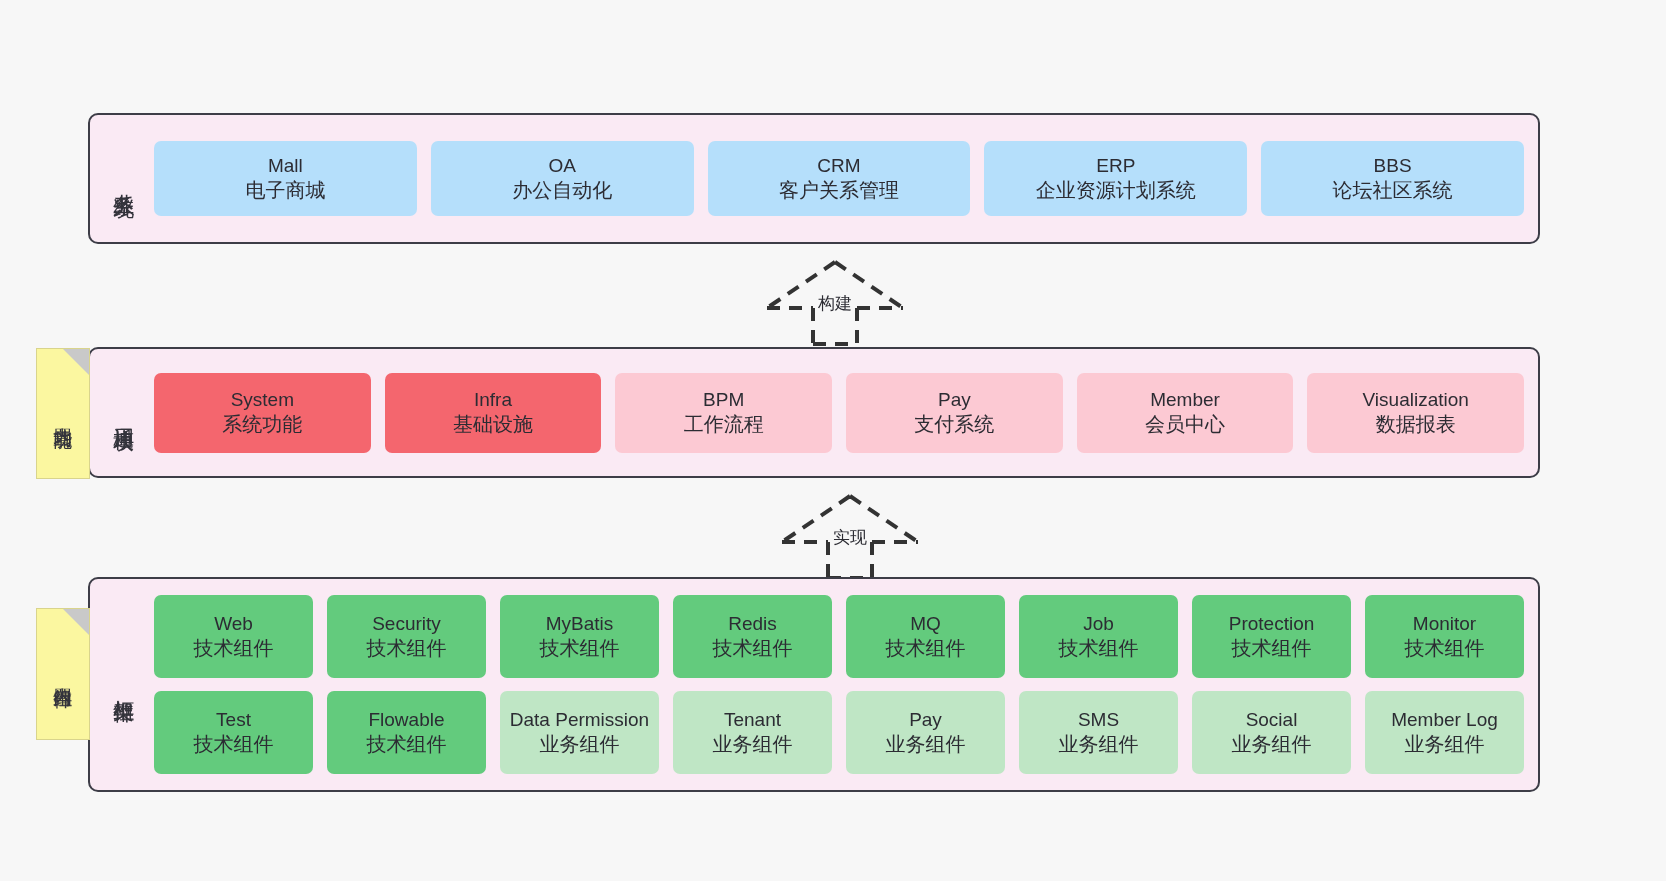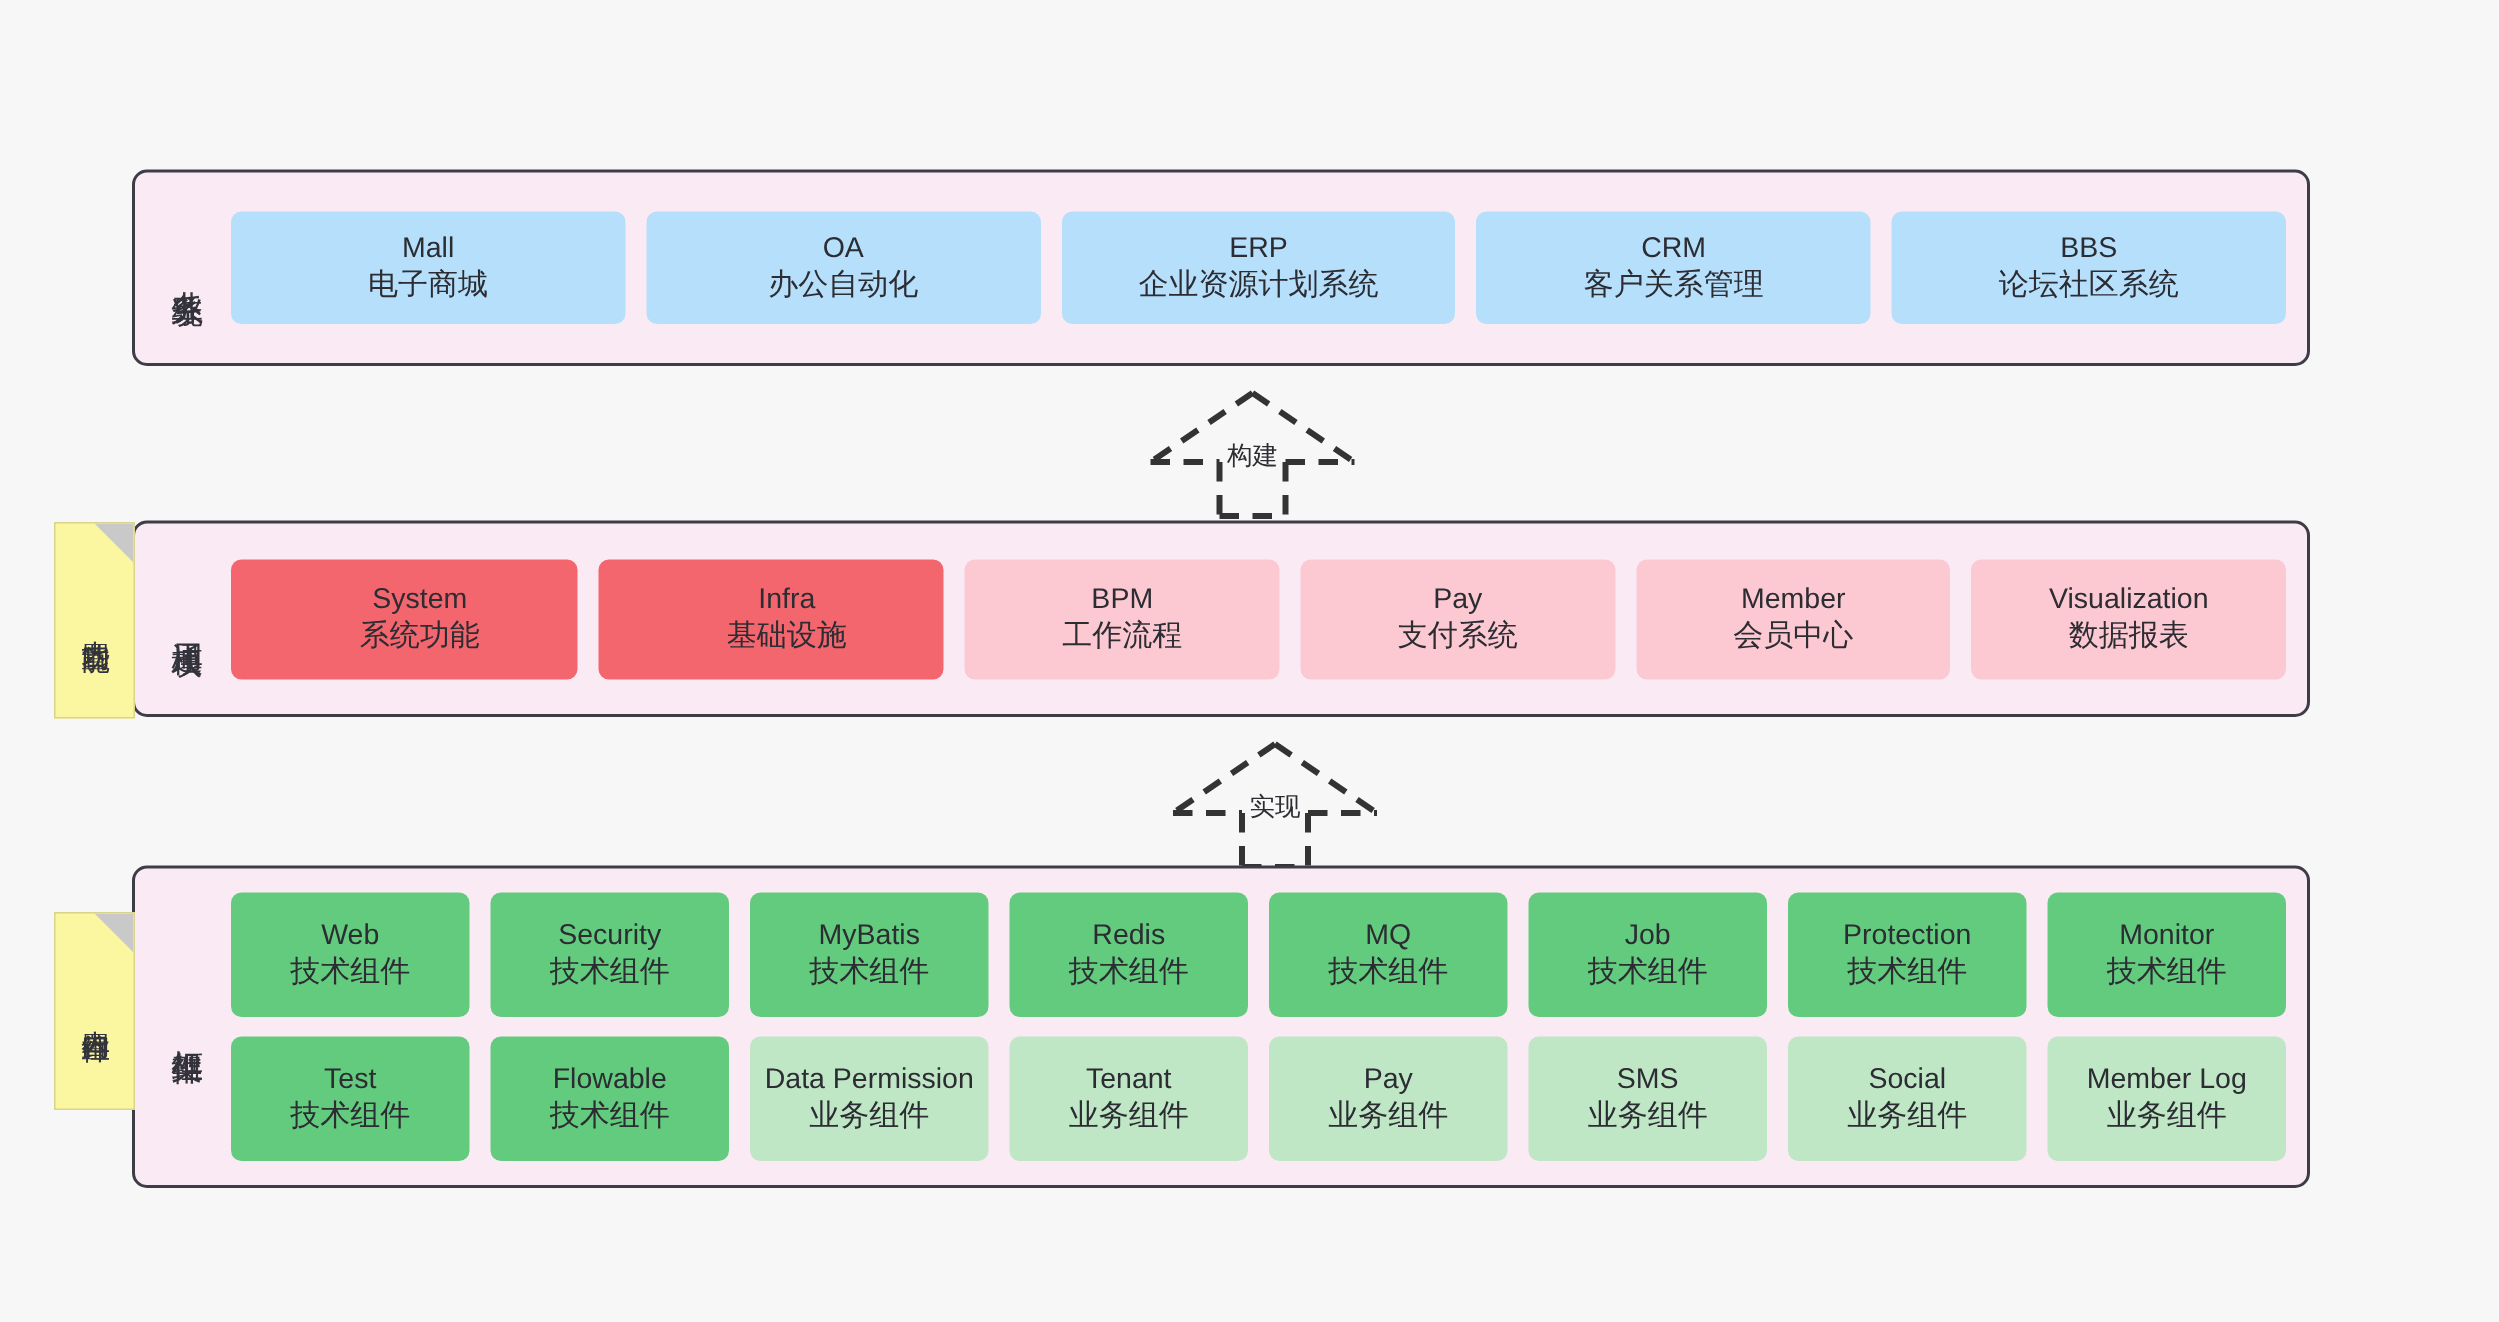--- a/index.html
+++ b/index.html
@@ -91,21 +91,21 @@
     font-size: 19px;
     color: #2c2c33;
   }
   .card .card-sub {
     font-size: 20px;
     color: #2c2c33;
   }
 
   
   .c-blue      { background: #b5dffb; }
-  .c-red       { background: #f4666e; padding-left: 25px; }
+  .c-red       { background: #f4666e; }
   .c-pink      { background: #fcc9d3; }
   .c-green     { background: #63cb7d; }
   .c-lightgreen{ background: #bfe6c5; }
 
   
   #layer-business {
     left: 88px;
     top: 113px;
     width: 1452px;
     height: 131px;
@@ -210,27 +210,27 @@
         <div class="card-title">Mall</div>
         <div class="card-sub">电子商城</div>
       </div>
 
       <div class="card c-blue">
         <div class="card-title">OA</div>
         <div class="card-sub">办公自动化</div>
       </div>
 
       <div class="card c-blue">
+        <div class="card-title">CRM</div>
+        <div class="card-sub">客户关系管理</div>
+      </div>
+
+      <div class="card c-blue">
         <div class="card-title">ERP</div>
         <div class="card-sub">企业资源计划系统</div>
-      </div>
-
-      <div class="card c-blue">
-        <div class="card-title">CRM</div>
-        <div class="card-sub">客户关系管理</div>
       </div>
 
 
       <div class="card c-blue">
         <div class="card-title">BBS</div>
         <div class="card-sub">论坛社区系统</div>
       </div>
 
     </div>
   </div>

